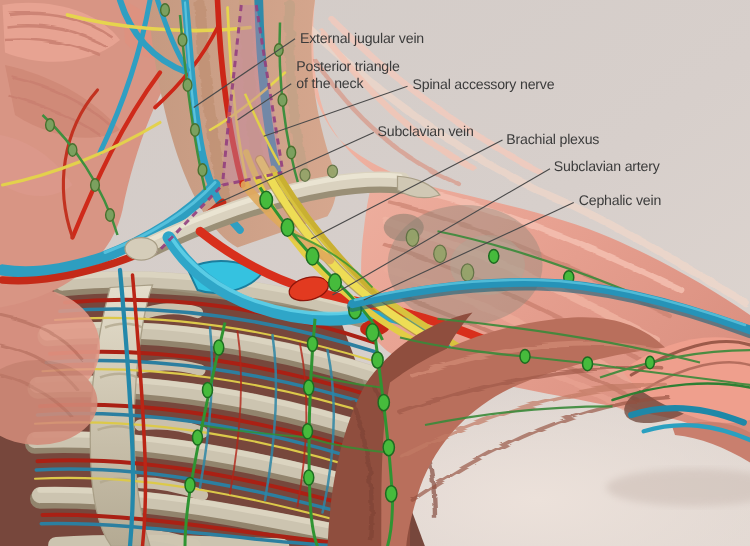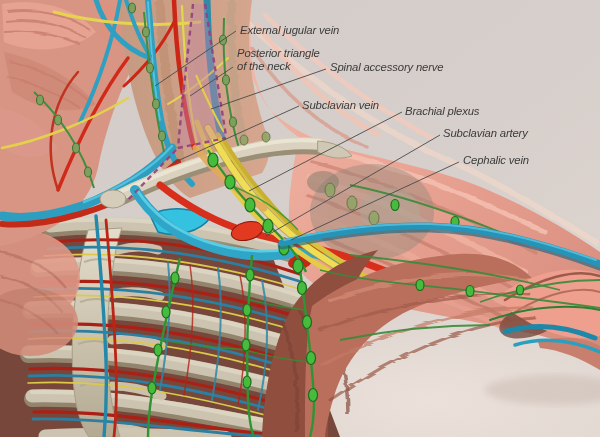--- a/index.html
+++ b/index.html
@@ -1,17 +1,17 @@
 <!DOCTYPE html>
 <html><head>
 <meta charset="utf-8">
 <style>
   html,body{margin:0;padding:0;background:#888;}
   #stage{position:relative;width:600px;height:437px;overflow:hidden;background:#d6cfca;
-         font-family:"Liberation Sans", sans-serif;font-style:italic;}
+         font-family:"Liberation Sans", sans-serif;}
   svg{display:block;}
   text{font-family:"Liberation Sans", sans-serif;}
 </style>
 </head>
 <body>
 
 <div id="stage">
 <svg width="600" height="437" viewBox="0 0 600 437">
 <defs>
   <linearGradient id="gBg" x1="0" y1="0" x2="1" y2="1">

